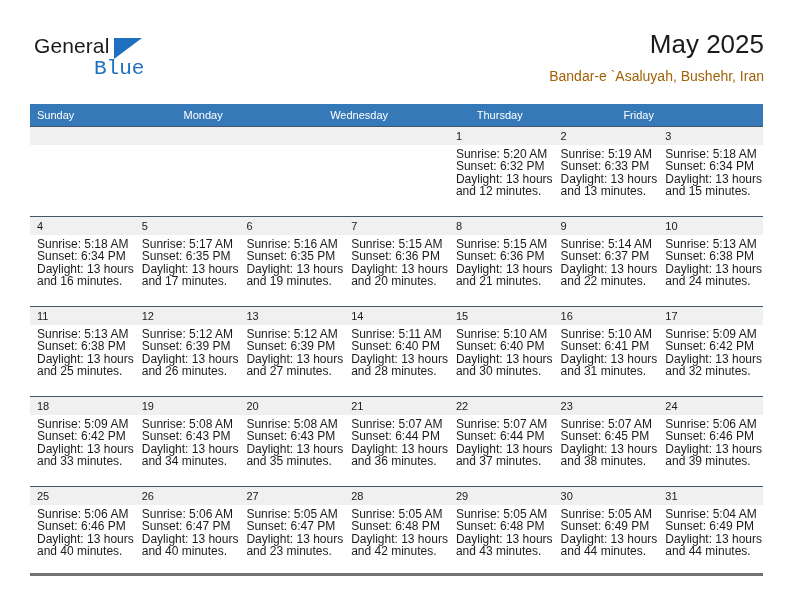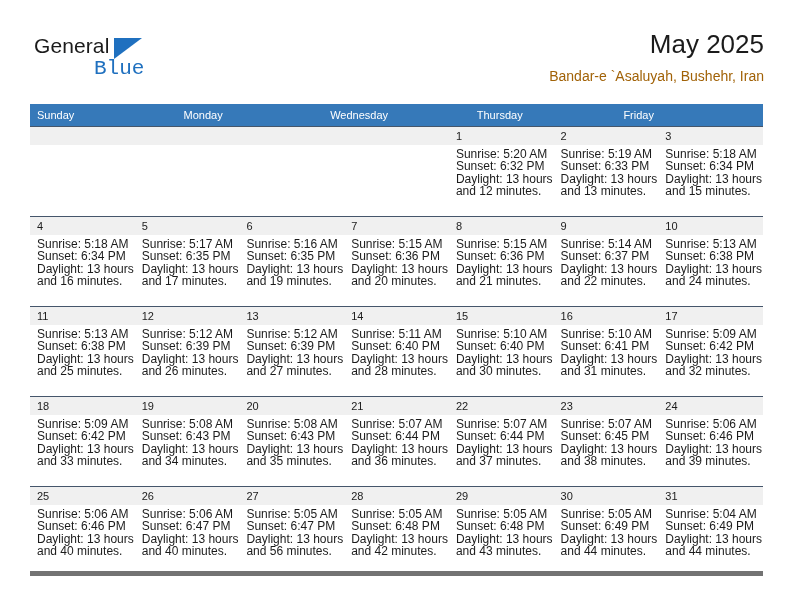--- a/index.html
+++ b/index.html
@@ -106,21 +106,21 @@
   .week {
     display: flex;
     border-top: 1px solid #45566b;
     height: 90px;
     box-sizing: border-box;
   }
   .week:first-of-type {
     border-top: none;
   }
   .week.last {
-    border-bottom: 5px solid #737373;
+    border-bottom: 3px solid #737373;
   }
   .day {
     flex: 1 1 0;
     box-sizing: border-box;
     position: relative;
     background: #ffffff;
     overflow: hidden;
   }
   .day-number {
     background: #f0f0f0;
@@ -452,21 +452,21 @@
             <div>Daylight: 13 hours</div>
             <div>and 40 minutes.</div>
           </div>
         </div>
       <div class="day">
           <div class="day-number">27</div>
           <div class="day-info">
             <div>Sunrise: 5:05 AM</div>
             <div>Sunset: 6:47 PM</div>
             <div>Daylight: 13 hours</div>
-            <div>and 56 minutes.</div>
+            <div>and 23 minutes.</div>
           </div>
         </div>
       <div class="day">
           <div class="day-number">28</div>
           <div class="day-info">
             <div>Sunrise: 5:05 AM</div>
             <div>Sunset: 6:48 PM</div>
             <div>Daylight: 13 hours</div>
             <div>and 42 minutes.</div>
           </div>

